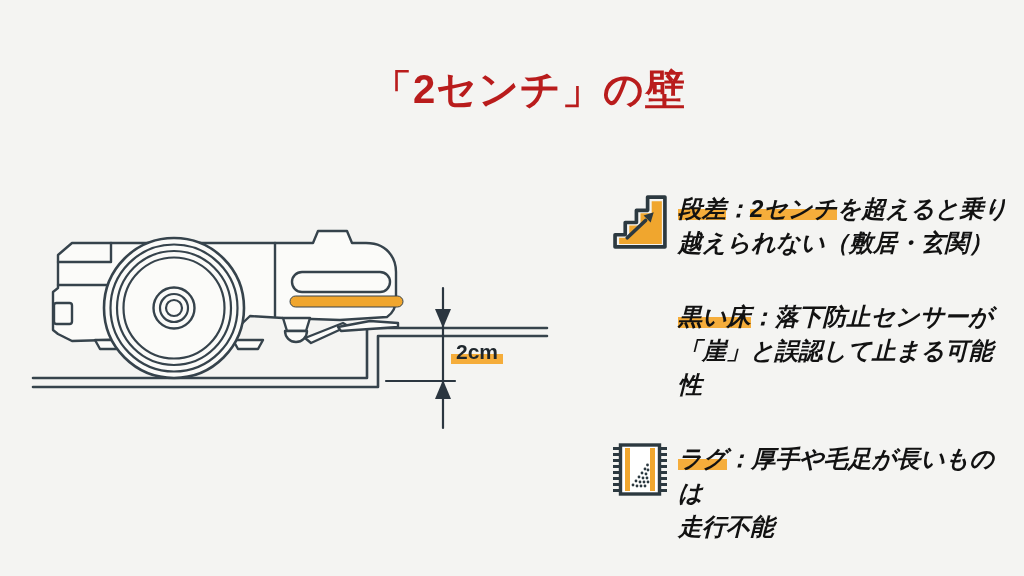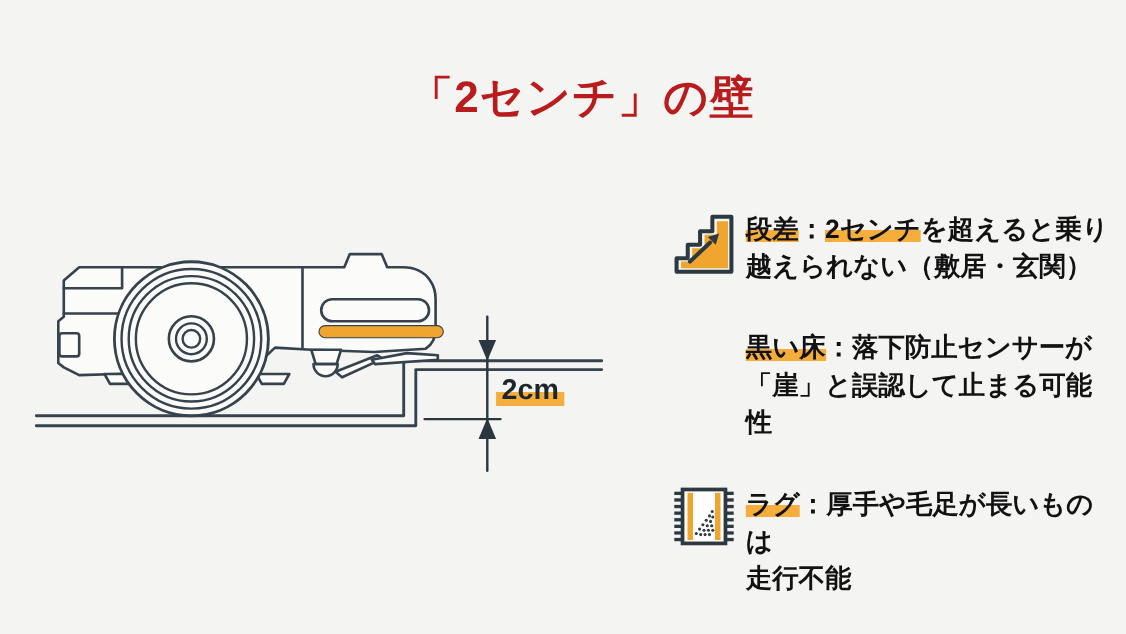--- a/index.html
+++ b/index.html
@@ -11,38 +11,38 @@
   }
   .title{
     position:absolute;top:50px;left:0;width:1024px;margin:17px;
     text-align:center;font-size:40px;font-weight:800;color:#b91c1c;
     letter-spacing:1px;line-height:1.1;
   }
   .diagram{position:absolute;left:25px;top:195px;width:545px;height:250px;}
   .diagram svg{display:block;}
   .dim-label{
     position:absolute;left:426px;top:145px;
-    font-size:26px;font-weight:800;color:#1e262c;
+    font-size:21px;font-weight:800;color:#1e262c;
     padding:0 5px 2px 5px;line-height:1.15;
   }
   .hl{
     background-image:linear-gradient(to bottom,rgba(0,0,0,0) 52%,#f5ad3b 52%,#f5ad3b 92%,rgba(0,0,0,0) 92%);
   }
   .info-list{
     position:absolute;left:612px;top:192px;width:400px;
     display:flex;flex-direction:column;gap:40px;
   }
   .info-item{display:flex;align-items:flex-start;}
   .icon-box{flex:0 0 66px;width:66px;}
   .icon-box svg{display:block;}
   .icon-black{width:50px;height:50px;background:#191919;margin-top:2px;}
   .info-text{
     margin:0;width:340px;
     font-size:24px;font-weight:700;line-height:34px;
-    color:#121212;white-space:pre-line;
+    color:#121212;white-space:pre-line;font-style:italic;
   }
 </style>
 </head>
 <body>
 
 <h1 class="title">「2センチ」の壁</h1>
 
 <div class="diagram">
   <svg width="545" height="250" viewBox="0 0 545 250">
     <g fill="none" stroke="#36434c" stroke-width="2.6" stroke-linecap="round" stroke-linejoin="round">

